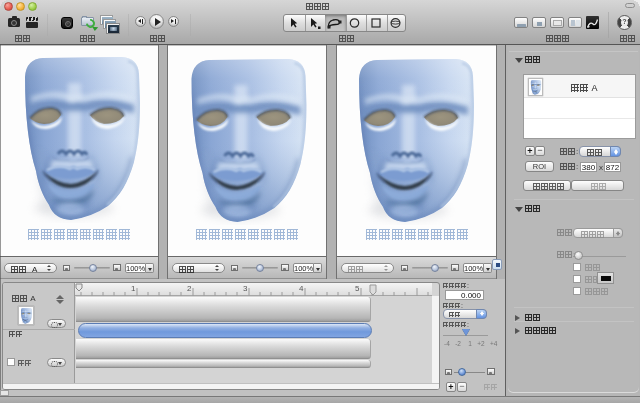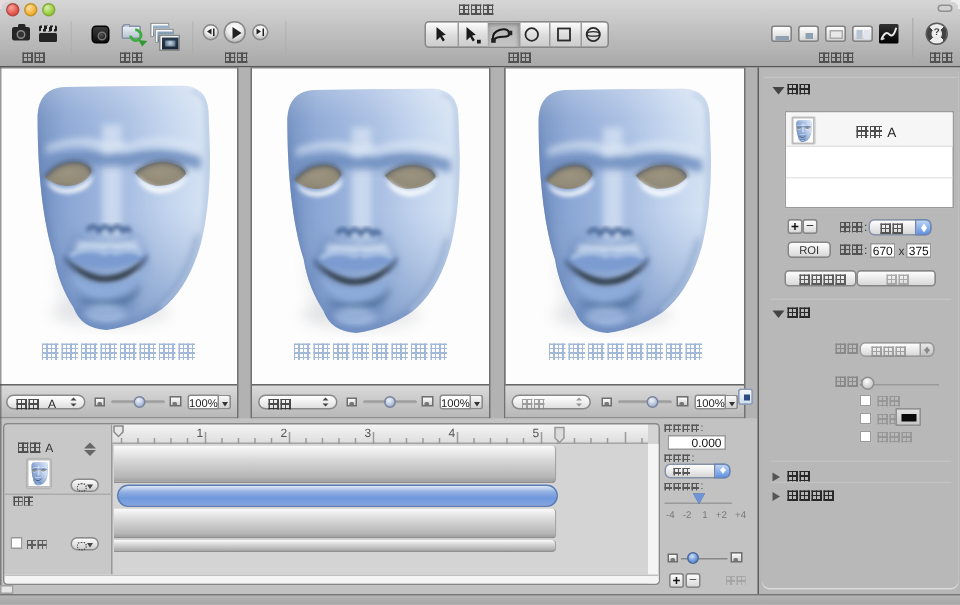--- a/index.html
+++ b/index.html
@@ -426,23 +426,23 @@
  <div class="btn" style="left:29px;top:101px;width:10px;height:10px;border-radius:2px;font-size:9px;line-height:7px;text-align:center;color:#333">−</div>
 
  <div class="abs lbl" style="left:54px;top:103px;color:#3a3a3a"><i class="c c7"></i><i class="c c7"></i><span style="font-size:8px;vertical-align:top;line-height:7px">:</span></div>
  <div class="popup" style="left:73px;top:101px;width:42px;height:11px">
       <div class="abs lbl" style="left:7px;top:2px;color:#333"><i class="c c7"></i><i class="c c7"></i></div>
       <div class="bstep" style="height:11px"></div>
     </div>
 
  <div class="btn" style="left:19px;top:115.5px;width:29px;height:11px;font-size:7.5px;color:#333;text-align:center;line-height:10px">ROI</div>
  <div class="abs lbl" style="left:54px;top:118px;color:#3a3a3a"><i class="c c7"></i><i class="c c7"></i><span style="font-size:8px;vertical-align:top;line-height:7px">:</span></div>
- <div class="fld" style="left:74px;top:116.5px;width:17px;height:10px;font-size:8px;color:#111;text-align:center;line-height:9px">670</div>
+ <div class="fld" style="left:74px;top:116.5px;width:17px;height:10px;font-size:8px;color:#111;text-align:center;line-height:9px">380</div>
  <span class="abs" style="left:93px;top:118px;font-size:8px;color:#333">x</span>
- <div class="fld" style="left:98px;top:116.5px;width:17px;height:10px;font-size:8px;color:#111;text-align:center;line-height:9px">375</div>
+ <div class="fld" style="left:98px;top:116.5px;width:17px;height:10px;font-size:8px;color:#111;text-align:center;line-height:9px">872</div>
 
  <div class="btn" style="left:17px;top:134.5px;width:48px;height:11.5px;border-radius:3px">
       <div class="lbl" style="margin:2.5px 0 0 9px"><i class="c c7"></i><i class="c c7"></i><i class="c c7"></i><i class="c c7"></i></div>
     </div>
  <div class="btn" style="left:65px;top:134.5px;width:53px;height:11.5px;border-radius:3px">
       <div class="lbl" style="margin:2.5px 0 0 19px;color:#9b9b9b"><i class="c c7"></i><i class="c c7"></i></div>
     </div>
 
  <div class="abs tri-d" style="left:9px;top:161.5px"></div>
  <div class="abs lbl" style="left:19px;top:160px;color:#222"><i class="c c7" style="opacity:.95"></i><i class="c c7" style="opacity:.95"></i></div>

